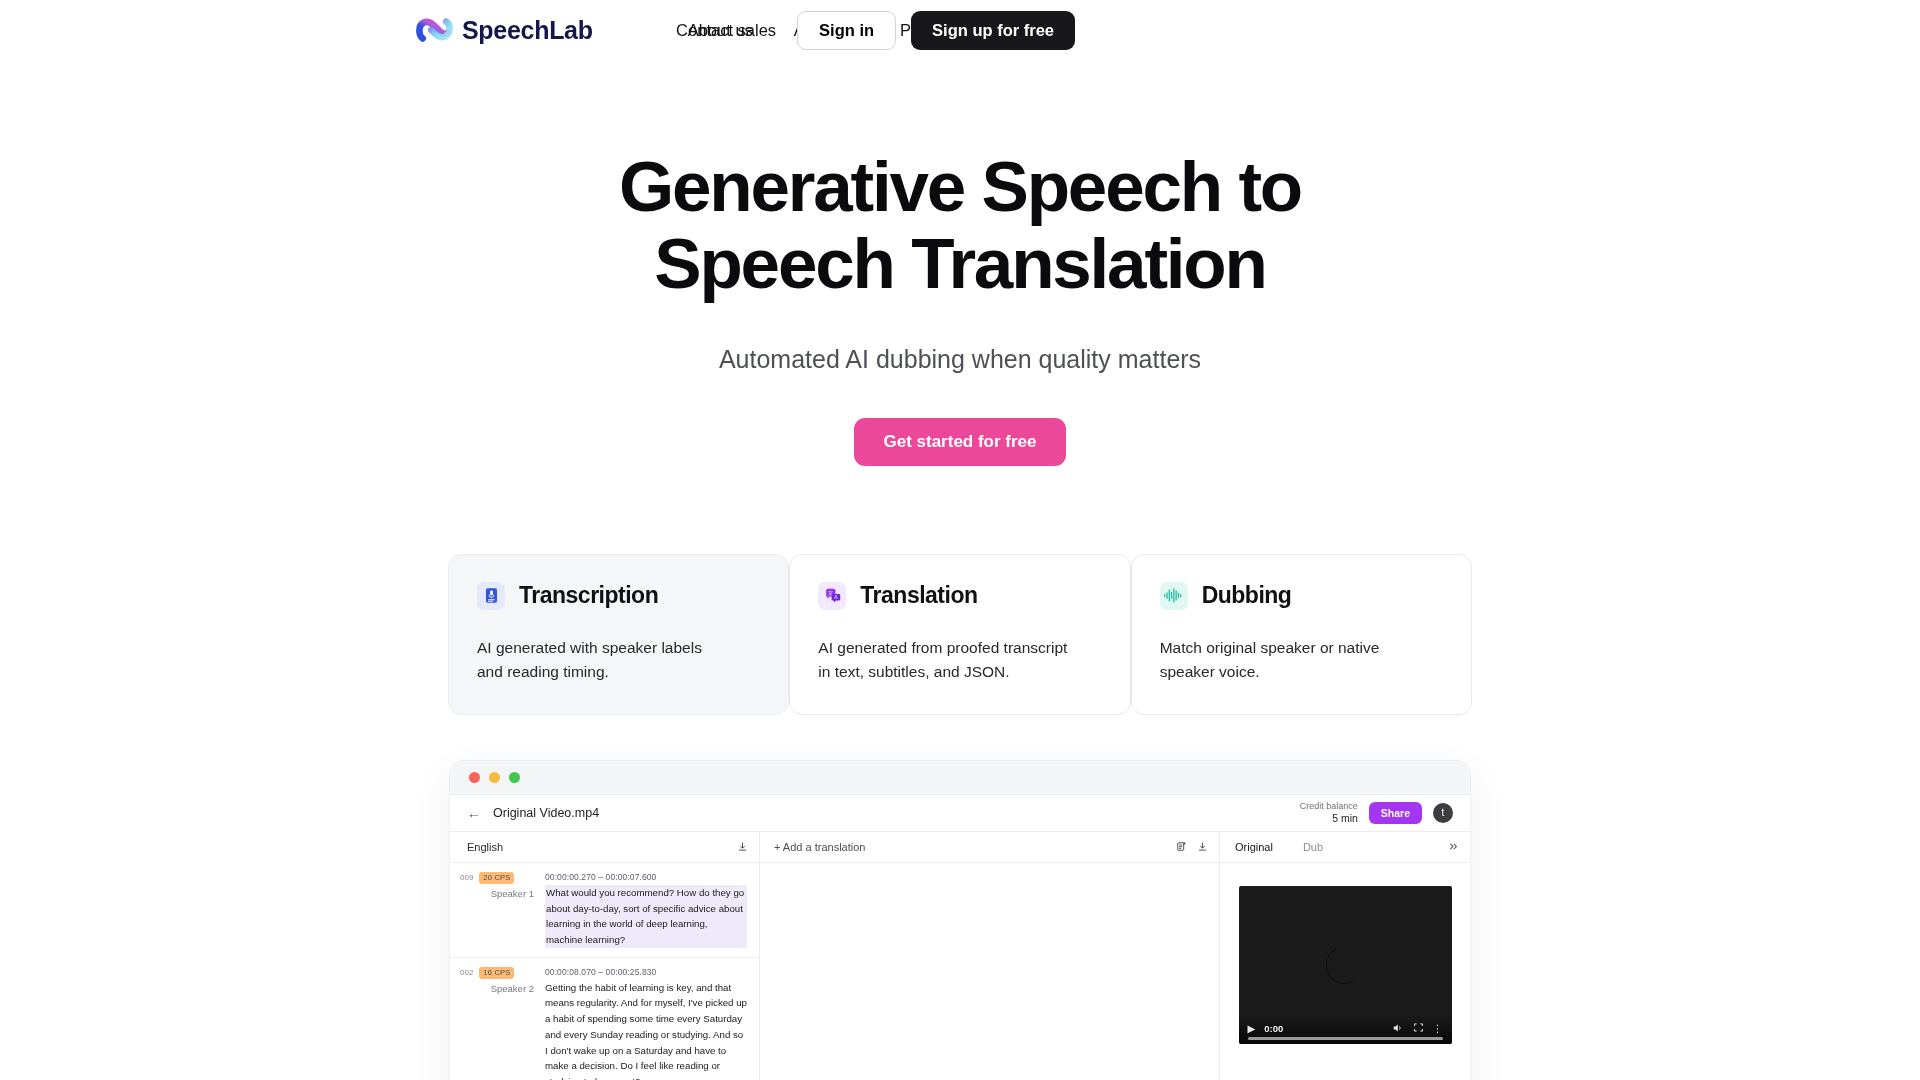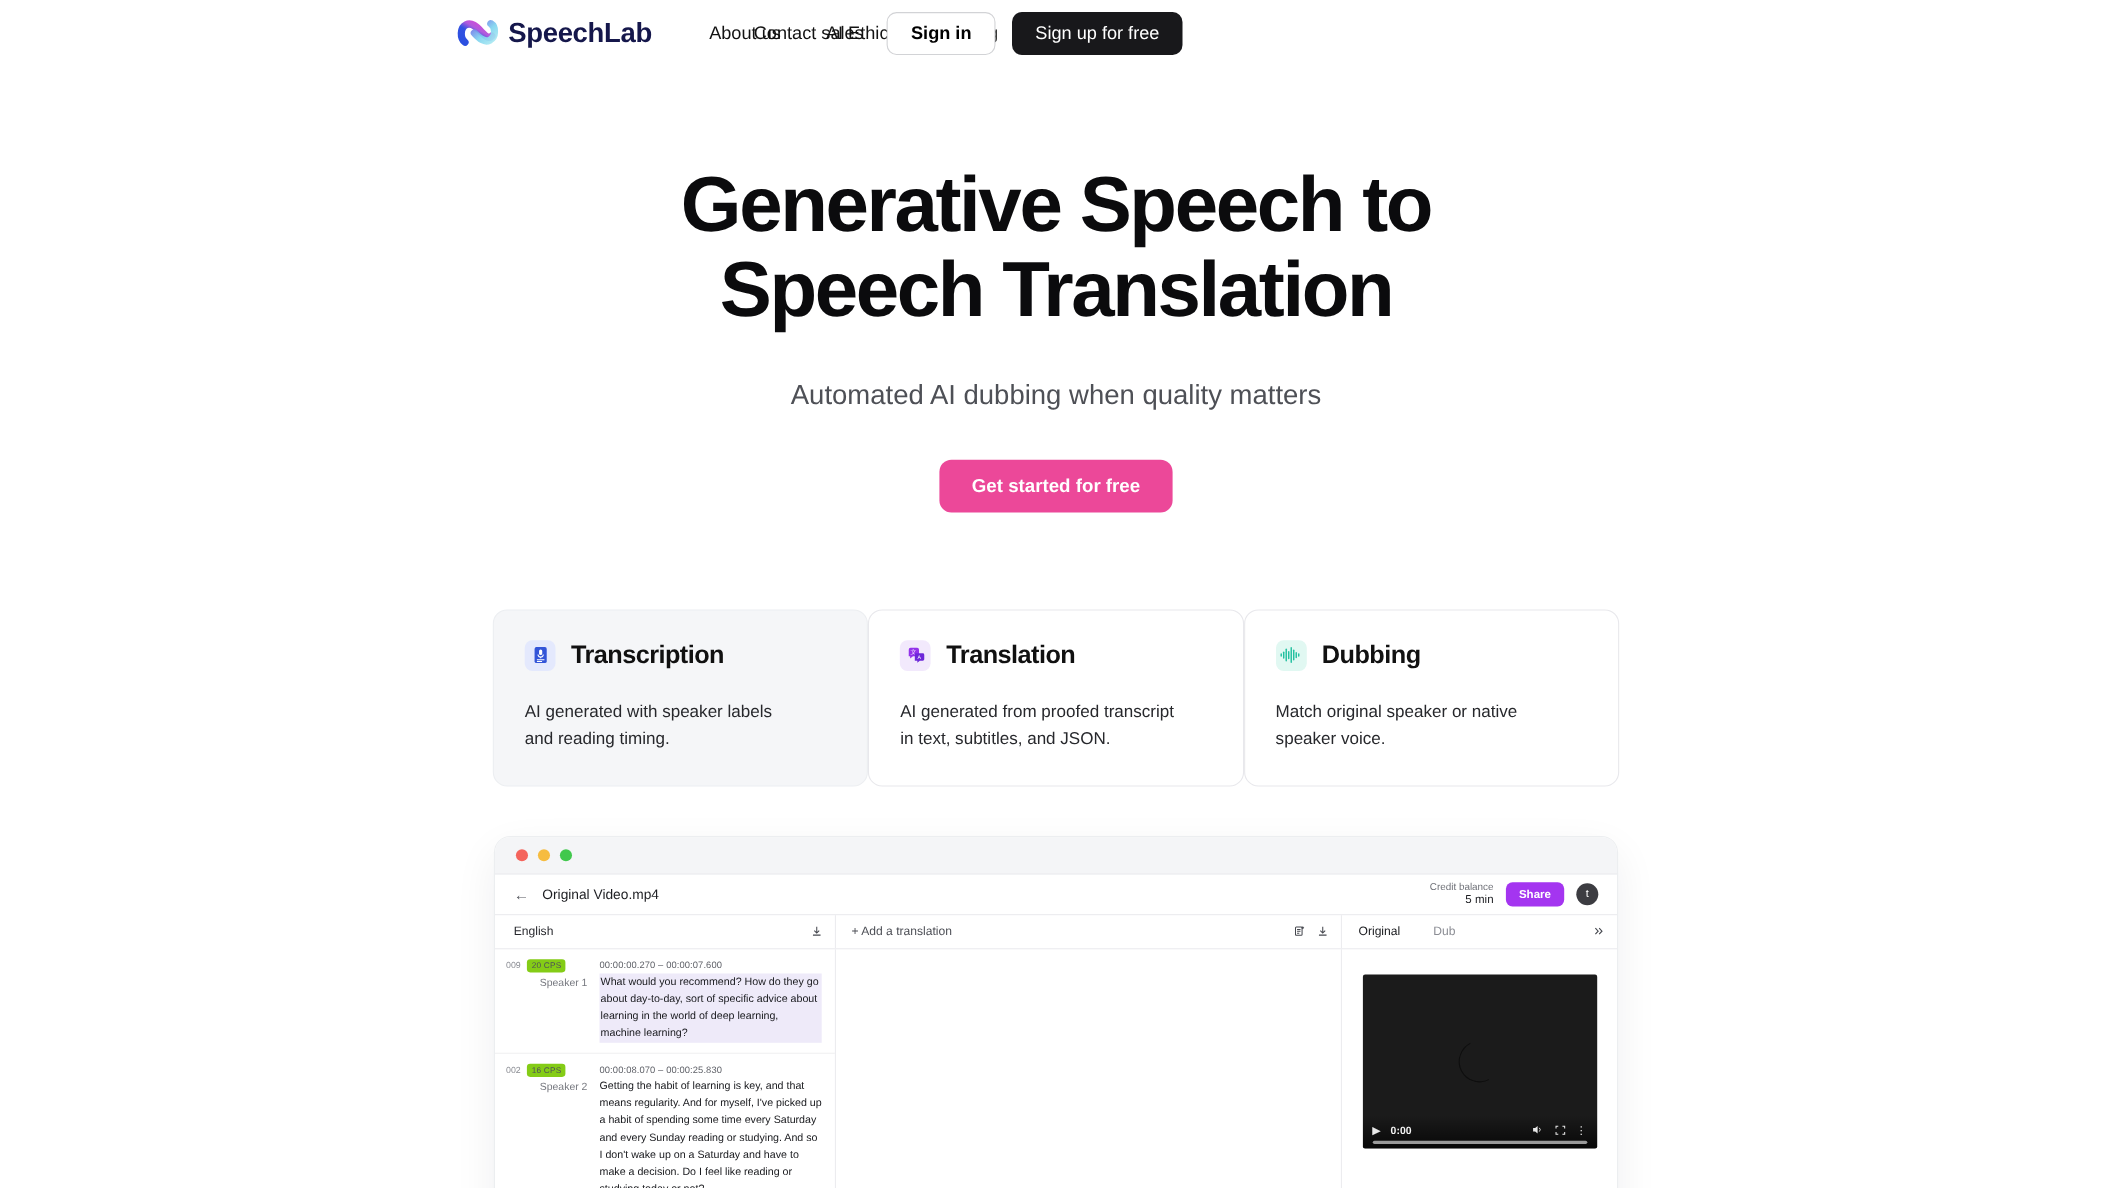--- a/index.html
+++ b/index.html
@@ -11,20 +11,21 @@
     overflow: hidden;
   }
 
   
   .nav {
     height: 60px;
     display: flex;
     align-items: center;
     padding: 0 0 0 415px;
     position: relative;
+    gap: 43px;
   }
   .brand { display: flex; align-items: center; gap: 9px; }
   .brand-mark { width: 38px; height: 30px; display: block; }
   .brand-name {
     font-size: 25px; font-weight: 600; letter-spacing: -0.3px;
     color: #15174b;
   }
   .nav-links { display: flex; align-items: center; gap: 41px; margin-left: 52px; }
   .nav-link {
     font-size: 16.5px; color: #121212; text-decoration: none;
@@ -38,21 +39,21 @@
     font-size: 16.5px; color: #121212; white-space: nowrap; cursor: pointer;
     margin-right: 6px;
   }
   .btn-signin {
     border: 1px solid #d2d3d6; background: #fff; border-radius: 9px;
     padding: 9px 21px; font-size: 16.5px; font-weight: 600; color: #000000;
     cursor: pointer; font-family: inherit; white-space: nowrap;
   }
   .btn-signup {
     border: none; background: #18181b; border-radius: 9px;
-    padding: 10px 21px; font-size: 16.5px; font-weight: 400; color: #ffffff;
+    padding: 10px 21px; font-size: 16.5px; font-weight: 700; color: #ffffff;
     cursor: pointer; font-family: inherit; white-space: nowrap;
   }
 
   
   .hero { text-align: center; margin-top: 88px; }
   .hero h1 {
     font-size: 71px; line-height: 1.09; font-weight: 700;
     letter-spacing: -2.2px; color: #0b0b0d;
   }
   .hero-sub {
@@ -152,21 +153,21 @@
   .col-player { width: 250px; display: flex; align-items: flex-start; justify-content: center; padding-top: 23px; }
 
   .row {
     display: flex; padding: 9px 12px 9px 10px; border-bottom: 1px solid #f0f0f2;
     position: relative;
   }
   .row-meta { width: 76px; flex: 0 0 76px; }
   .row-idline { display: flex; align-items: center; gap: 6px; }
   .row-id { font-size: 8px; color: #8a8c93; }
   .cps {
-    font-size: 7.5px; background: #84cc16; color: #4e5057;
+    font-size: 7.5px; background: #fdba74; color: #4e5057;
     padding: 1.5px 4px; border-radius: 3px; letter-spacing: .2px;
   }
   .row-speaker { font-size: 9.5px; color: #76787f; text-align: right; margin-top: 4px; padding-right: 2px; }
   .row-body { flex: 1; padding-left: 9px; }
   .row-time { font-size: 8.5px; color: #5f6168; letter-spacing: .1px; }
   .row-text {
     margin-top: 3px; font-size: 9.7px; line-height: 1.62; color: #17181c;
   }
   .row-text.hl { background: #eeeaf9; display: inline-block; padding: 0 1px; }
 

